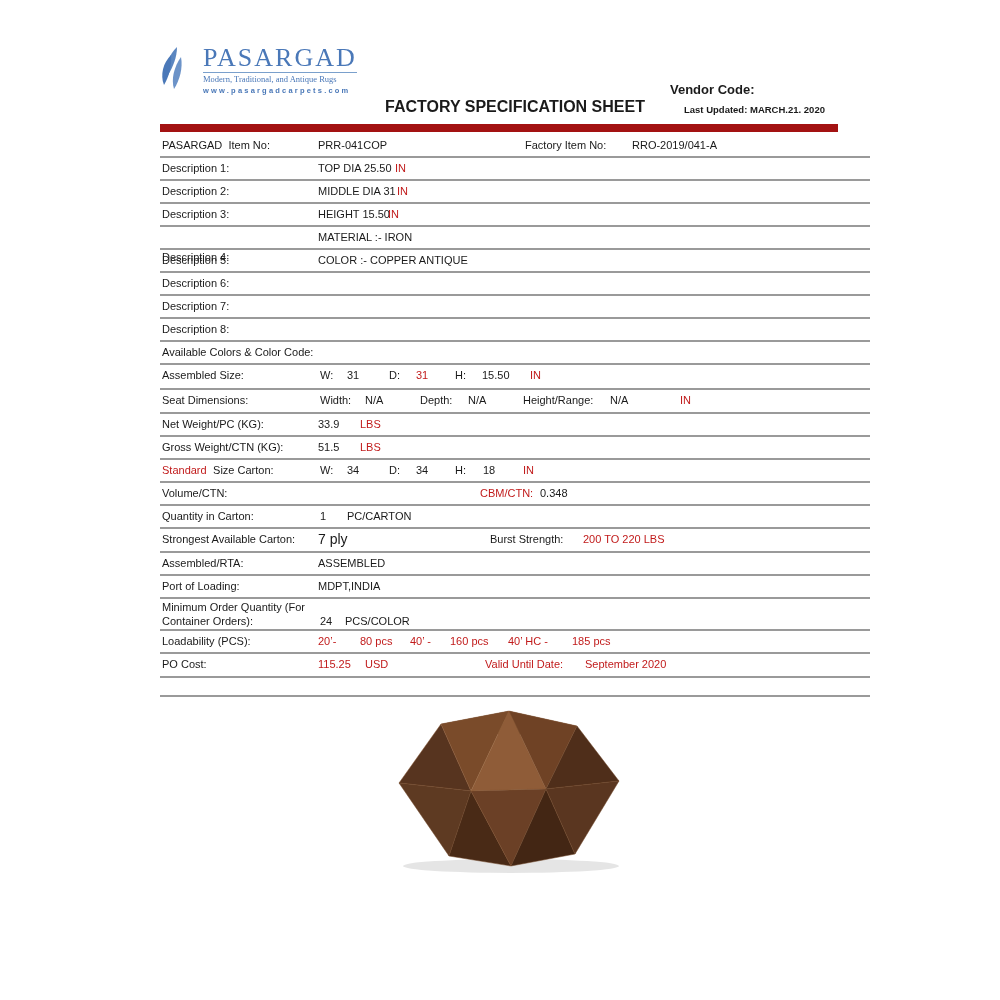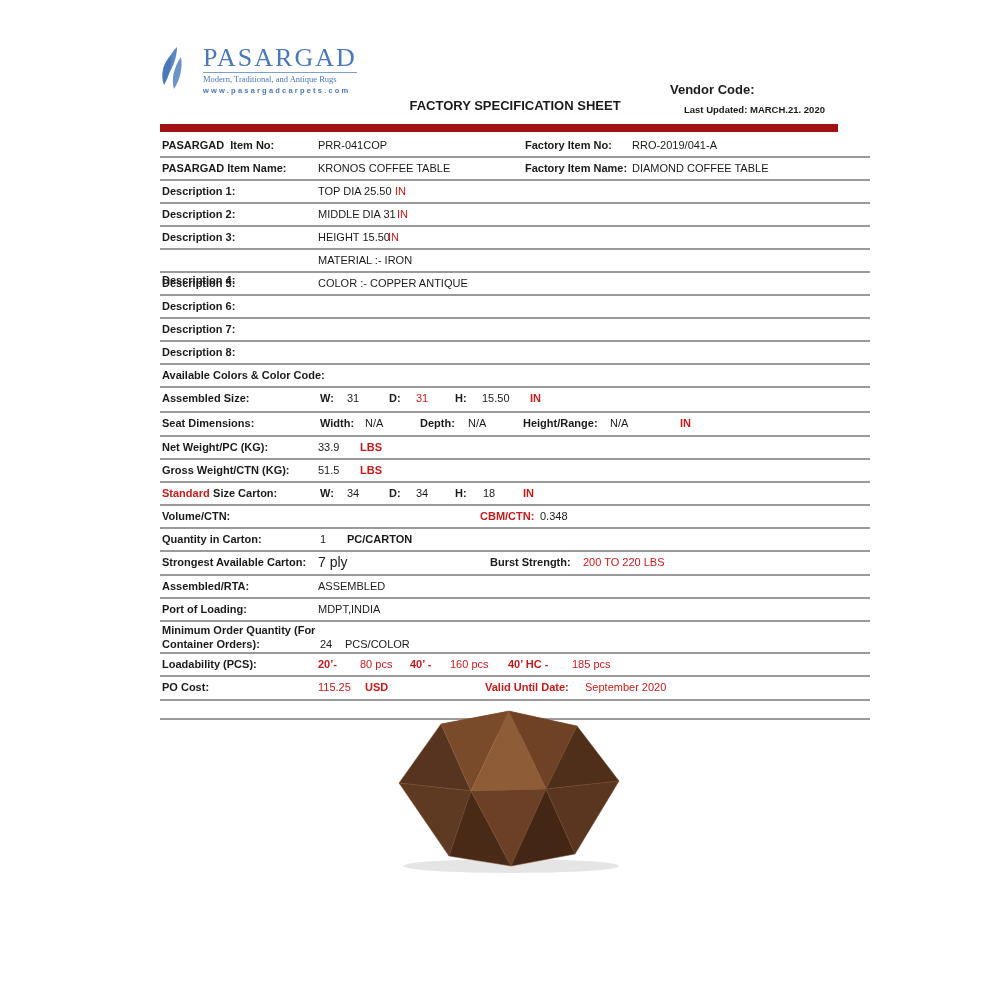--- a/index.html
+++ b/index.html
@@ -7,29 +7,29 @@
         font-family:"Liberation Sans",sans-serif;color:#1a1a1a;}
   
   .logo{position:absolute;left:157px;top:45px;display:flex;align-items:flex-start;}
   .logo-text{margin-left:16px;}
   .logo-name{font-family:"Liberation Serif",serif;font-size:26px;letter-spacing:2px;
              color:#4a78b8;line-height:26px;border-bottom:1px solid #7aa0cc;padding-bottom:1px;}
   .logo-tagline{font-family:"Liberation Serif",serif;font-size:8.5px;color:#4a78b8;margin-top:1px;}
   .logo-web{font-size:7.5px;font-weight:bold;letter-spacing:2.2px;color:#4a78b8;margin-top:2px;}
   
   .sheet-title{position:absolute;left:360px;top:98px;width:310px;text-align:center;
-               font-size:13px;font-weight:bold;}
+               font-size:16px;font-weight:bold;}
   .vendor-code{position:absolute;left:670px;top:82px;font-size:13px;font-weight:bold;}
   .last-updated{position:absolute;left:684px;top:104px;font-size:9.5px;font-weight:bold;}
   .red-bar{position:absolute;left:160px;top:124px;width:678px;height:8px;}
   
   .spec-table{position:absolute;left:160px;top:135px;width:710px;}
   .row{position:relative;border-bottom:2px solid #9a9a9a;box-sizing:content-box;}
   .cell{position:absolute;top:1px;font-size:11px;line-height:19px;white-space:pre;color:#1a1a1a;}
-  .b{font-weight:bold;}
+  .b{font-weight:normal;}
   .r{color:#c11b1b;}
   .big{font-size:14px;line-height:18px;}
   .ml{white-space:pre-line;line-height:13.5px;top:2px;}
   
   .product{position:absolute;left:383px;top:698px;}
 </style>
 </head>
 <body>
 
 <div class="page">
@@ -55,26 +55,20 @@
   <div class="red-bar" style="background: rgb(163, 18, 18);"></div>
 
   <div class="spec-table">
       <div class="row" style="height: 21px;">
         <span class="cell b" style="left: 2px;">PASARGAD  Item No:</span>
         <span class="cell" style="left: 158px;">PRR-041COP</span>
         <span class="cell b" style="left: 365px;">Factory Item No:</span>
         <span class="cell" style="left: 472px;">RRO-2019/041-A</span>
       </div>
       <div class="row" style="height: 21px;">
-        <span class="cell b" style="left: 2px;">PASARGAD Item Name:</span>
-        <span class="cell" style="left: 158px;">KRONOS COFFEE TABLE</span>
-        <span class="cell b" style="left: 365px;">Factory Item Name:</span>
-        <span class="cell" style="left: 472px;">DIAMOND COFFEE TABLE</span>
-      </div>
-      <div class="row" style="height: 21px;">
         <span class="cell b" style="left: 2px;">Description 1:</span>
         <span class="cell" style="left: 158px;">TOP DIA 25.50</span>
         <span class="cell r" style="left: 235px;">IN</span>
       </div>
       <div class="row" style="height: 21px;">
         <span class="cell b" style="left: 2px;">Description 2:</span>
         <span class="cell" style="left: 158px;">MIDDLE DIA 31</span>
         <span class="cell r" style="left: 237px;">IN</span>
       </div>
       <div class="row" style="height: 21px;">

